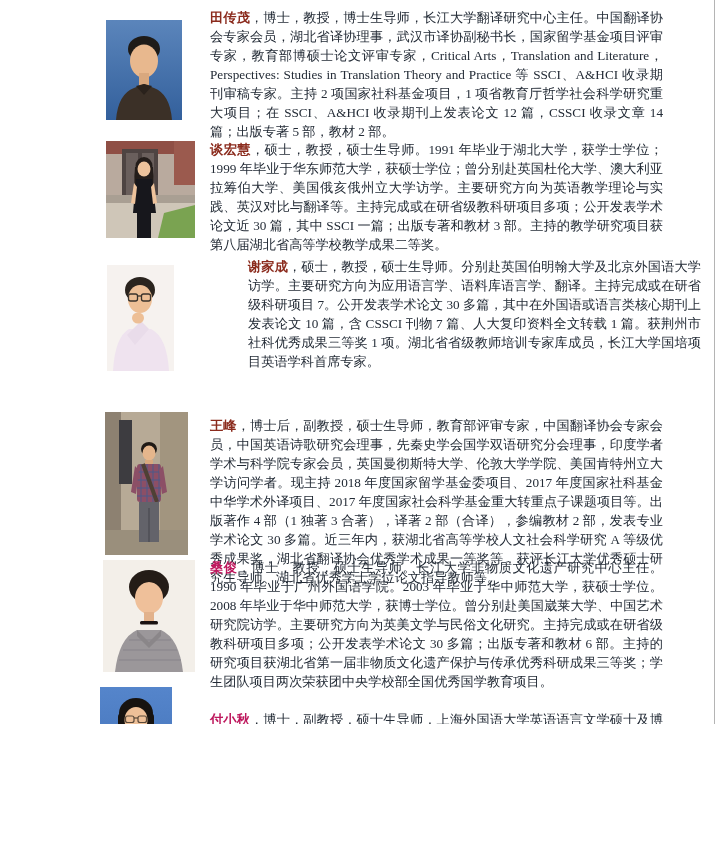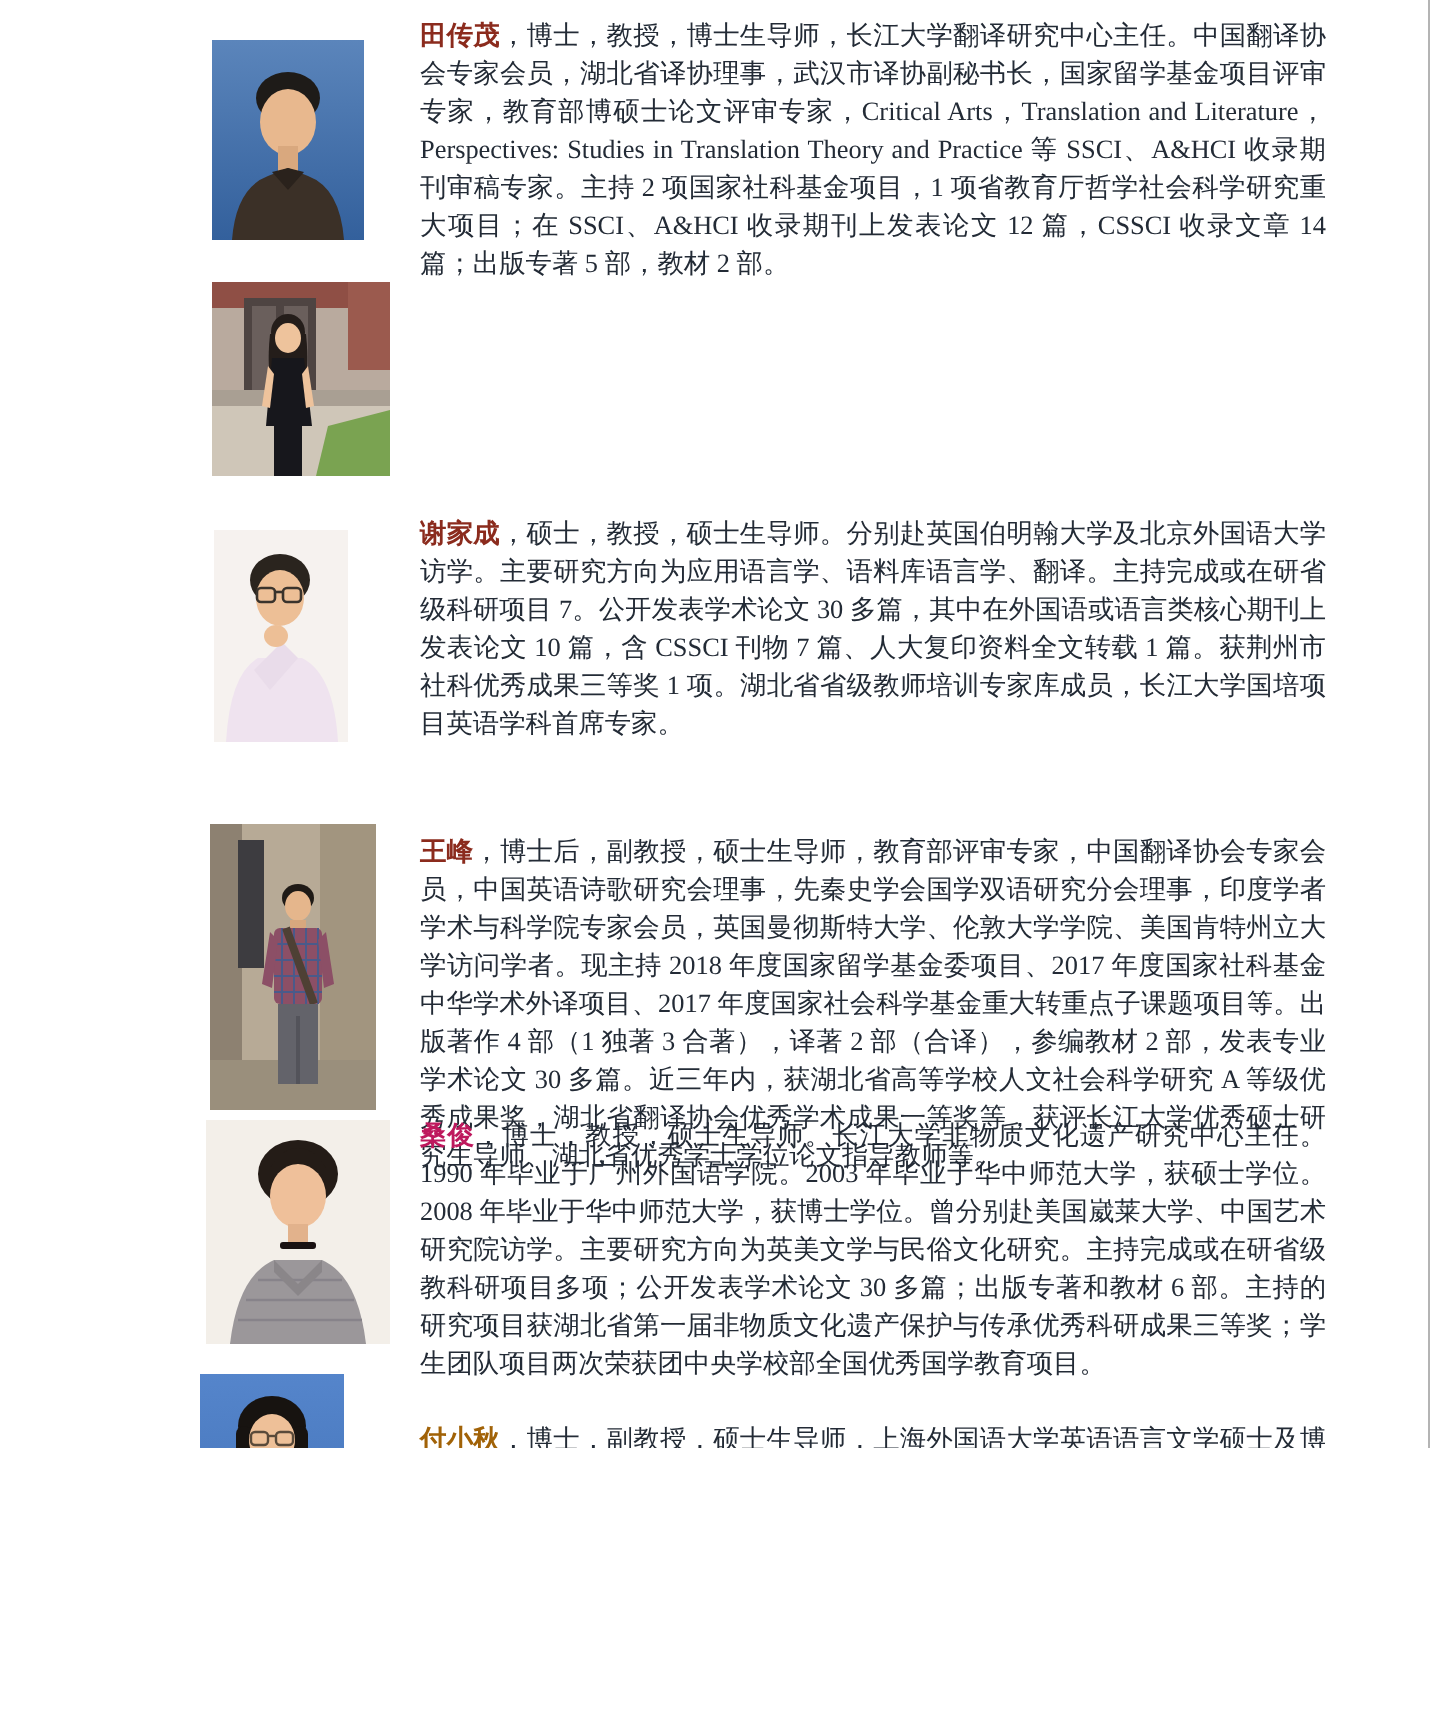--- a/index.html
+++ b/index.html
@@ -74,35 +74,36 @@
       <path d="M58 72 L89 64 L89 97 L52 97 Z" fill="#7aa351"></path>
       <path d="M29 26 Q27 46 31 54 L45 54 Q49 46 47 26 Z" fill="#241d1a"></path>
       <ellipse cx="38" cy="25" rx="8.5" ry="9" fill="#241d1a"></ellipse>
       <ellipse cx="38" cy="28" rx="6.5" ry="7.5" fill="#eec39c"></ellipse>
       <path d="M30 38 L46 38 L50 72 L27 72 Z" fill="#17171c"></path>
       <rect x="31" y="72" width="14" height="25" fill="#17171c"></rect>
       <path d="M28 42 L25 62 L29 63 L31 46 Z" fill="#eec39c"></path>
       <path d="M48 42 L51 62 L47 63 L45 46 Z" fill="#eec39c"></path>
     </svg>
   </div>
+  <p class="bio b2" style="color: rgb(35, 43, 54);"><span class="name" style="color: rgb(139, 43, 29);">谈宏慧</span><span>，硕士，教授，硕士生导师。1991 年毕业于湖北大学，获学士学位；1999 年毕业于华东师范大学，获硕士学位；曾分别赴英国杜伦大学、澳大利亚拉筹伯大学、美国俄亥俄州立大学访学。主要研究方向为英语教学理论与实践、英汉对比与翻译等。主持完成或在研省级教科研项目多项；公开发表学术论文近 30 篇，其中 SSCI 一篇；出版专著和教材 3 部。主持的教学研究项目获第八届湖北省高等学校教学成果二等奖。</span></p>
 
   <div class="photo ph3">
     <svg viewBox="0 0 67 106" preserveAspectRatio="none">
       <rect width="67" height="106" fill="#f6f2ef"></rect>
       <ellipse cx="33" cy="25" rx="15" ry="13" fill="#2a241e"></ellipse>
       <ellipse cx="33" cy="34" rx="12" ry="14" fill="#edbf96"></ellipse>
       <rect x="21.5" y="29" width="9" height="7" rx="2" fill="none" stroke="#3a332c" stroke-width="1.3"></rect>
       <rect x="34.5" y="29" width="9" height="7" rx="2" fill="none" stroke="#3a332c" stroke-width="1.3"></rect>
       <line x1="30.5" y1="31" x2="34.5" y2="31" stroke="#3a332c" stroke-width="1.3"></line>
       <path d="M6 106 Q8 72 22 64 L44 64 Q60 72 62 106 Z" fill="#efe3ef"></path>
       <path d="M20 70 L34 56 L42 64 L28 80 Z" fill="#e9dcea"></path>
       <ellipse cx="31" cy="53" rx="6" ry="5.5" fill="#edbf96"></ellipse>
     </svg>
   </div>
-  <p class="bio b3" style="color: rgb(35, 43, 54);"><span class="name" style="color: rgb(139, 43, 29);">谢家成</span><span>，硕士，教授，硕士生导师。分别赴英国伯明翰大学及北京外国语大学访学。主要研究方向为应用语言学、语料库语言学、翻译。主持完成或在研省级科研项目 7。公开发表学术论文 30 多篇，其中在外国语或语言类核心期刊上发表论文 10 篇，含 CSSCI 刊物 7 篇、人大复印资料全文转载 1 篇。获荆州市社科优秀成果三等奖 1 项。湖北省省级教师培训专家库成员，长江大学国培项目英语学科首席专家。</span></p>
+  <p class="bio b3" style="color: rgb(35, 43, 54); margin-left: 38px;"><span class="name" style="color: rgb(139, 43, 29);">谢家成</span><span>，硕士，教授，硕士生导师。分别赴英国伯明翰大学及北京外国语大学访学。主要研究方向为应用语言学、语料库语言学、翻译。主持完成或在研省级科研项目 7。公开发表学术论文 30 多篇，其中在外国语或语言类核心期刊上发表论文 10 篇，含 CSSCI 刊物 7 篇、人大复印资料全文转载 1 篇。获荆州市社科优秀成果三等奖 1 项。湖北省省级教师培训专家库成员，长江大学国培项目英语学科首席专家。</span></p>
 
   <div class="photo ph4">
     <svg viewBox="0 0 83 143" preserveAspectRatio="none">
       <rect width="83" height="143" fill="#b7aa96"></rect>
       <rect x="55" width="28" height="143" fill="#a2957f"></rect>
       <rect width="16" height="143" fill="#8d8171"></rect>
       <rect x="14" y="8" width="13" height="64" fill="#3d3c40"></rect>
       <rect y="118" width="83" height="25" fill="#9a8f7c"></rect>
       <ellipse cx="44" cy="37" rx="8" ry="7" fill="#1f1a16"></ellipse>
       <ellipse cx="44" cy="41" rx="6.5" ry="7.5" fill="#e5b68c"></ellipse>
@@ -147,16 +148,16 @@
       <rect x="18" y="26" width="8" height="34" rx="4" fill="#171310"></rect>
       <rect x="46" y="26" width="8" height="34" rx="4" fill="#171310"></rect>
       <ellipse cx="36" cy="33" rx="11.5" ry="13" fill="#eec098"></ellipse>
       <rect x="25.5" y="29" width="8.5" height="6.5" rx="2" fill="none" stroke="#5a4a3a" stroke-width="1.2"></rect>
       <rect x="38" y="29" width="8.5" height="6.5" rx="2" fill="none" stroke="#5a4a3a" stroke-width="1.2"></rect>
       <line x1="34" y1="31" x2="38" y2="31" stroke="#5a4a3a" stroke-width="1.2"></line>
       <rect x="31" y="44" width="10" height="12" fill="#e0b088"></rect>
       <path d="M6 111 Q10 82 26 74 L46 74 Q62 82 66 111 Z" fill="#2b3560"></path>
     </svg>
   </div>
-  <p class="bio b6" style="color: rgb(35, 43, 54);"><span class="name" style="color: #a16207;">付小秋</span><span>，博士，副教授，硕士生导师，上海外国语大学英语语言文学硕士及博士。主持并参与校级、省部级及国家级科研项目 5 项。在国内外各类学术刊物上发表论文 8 篇，其中外语类核心期刊 3 篇。出版专著 1 部，参与编写国家级大学英语教材一部。多次在国际学术会议上发言。2010 年获得首届“外教社杯”全国高校外语教学大赛海南省赛区二等奖。主要研究方向为跨文化培训及外语教学、跨文化心理学。</span></p>
+  <p class="bio b6" style="color: rgb(35, 43, 54);"><span class="name" style="color: #be185d;">付小秋</span><span>，博士，副教授，硕士生导师，上海外国语大学英语语言文学硕士及博士。主持并参与校级、省部级及国家级科研项目 5 项。在国内外各类学术刊物上发表论文 8 篇，其中外语类核心期刊 3 篇。出版专著 1 部，参与编写国家级大学英语教材一部。多次在国际学术会议上发言。2010 年获得首届“外教社杯”全国高校外语教学大赛海南省赛区二等奖。主要研究方向为跨文化培训及外语教学、跨文化心理学。</span></p>
 
   <div class="page-number">4</div>
 </div>
 
 </body></html>

